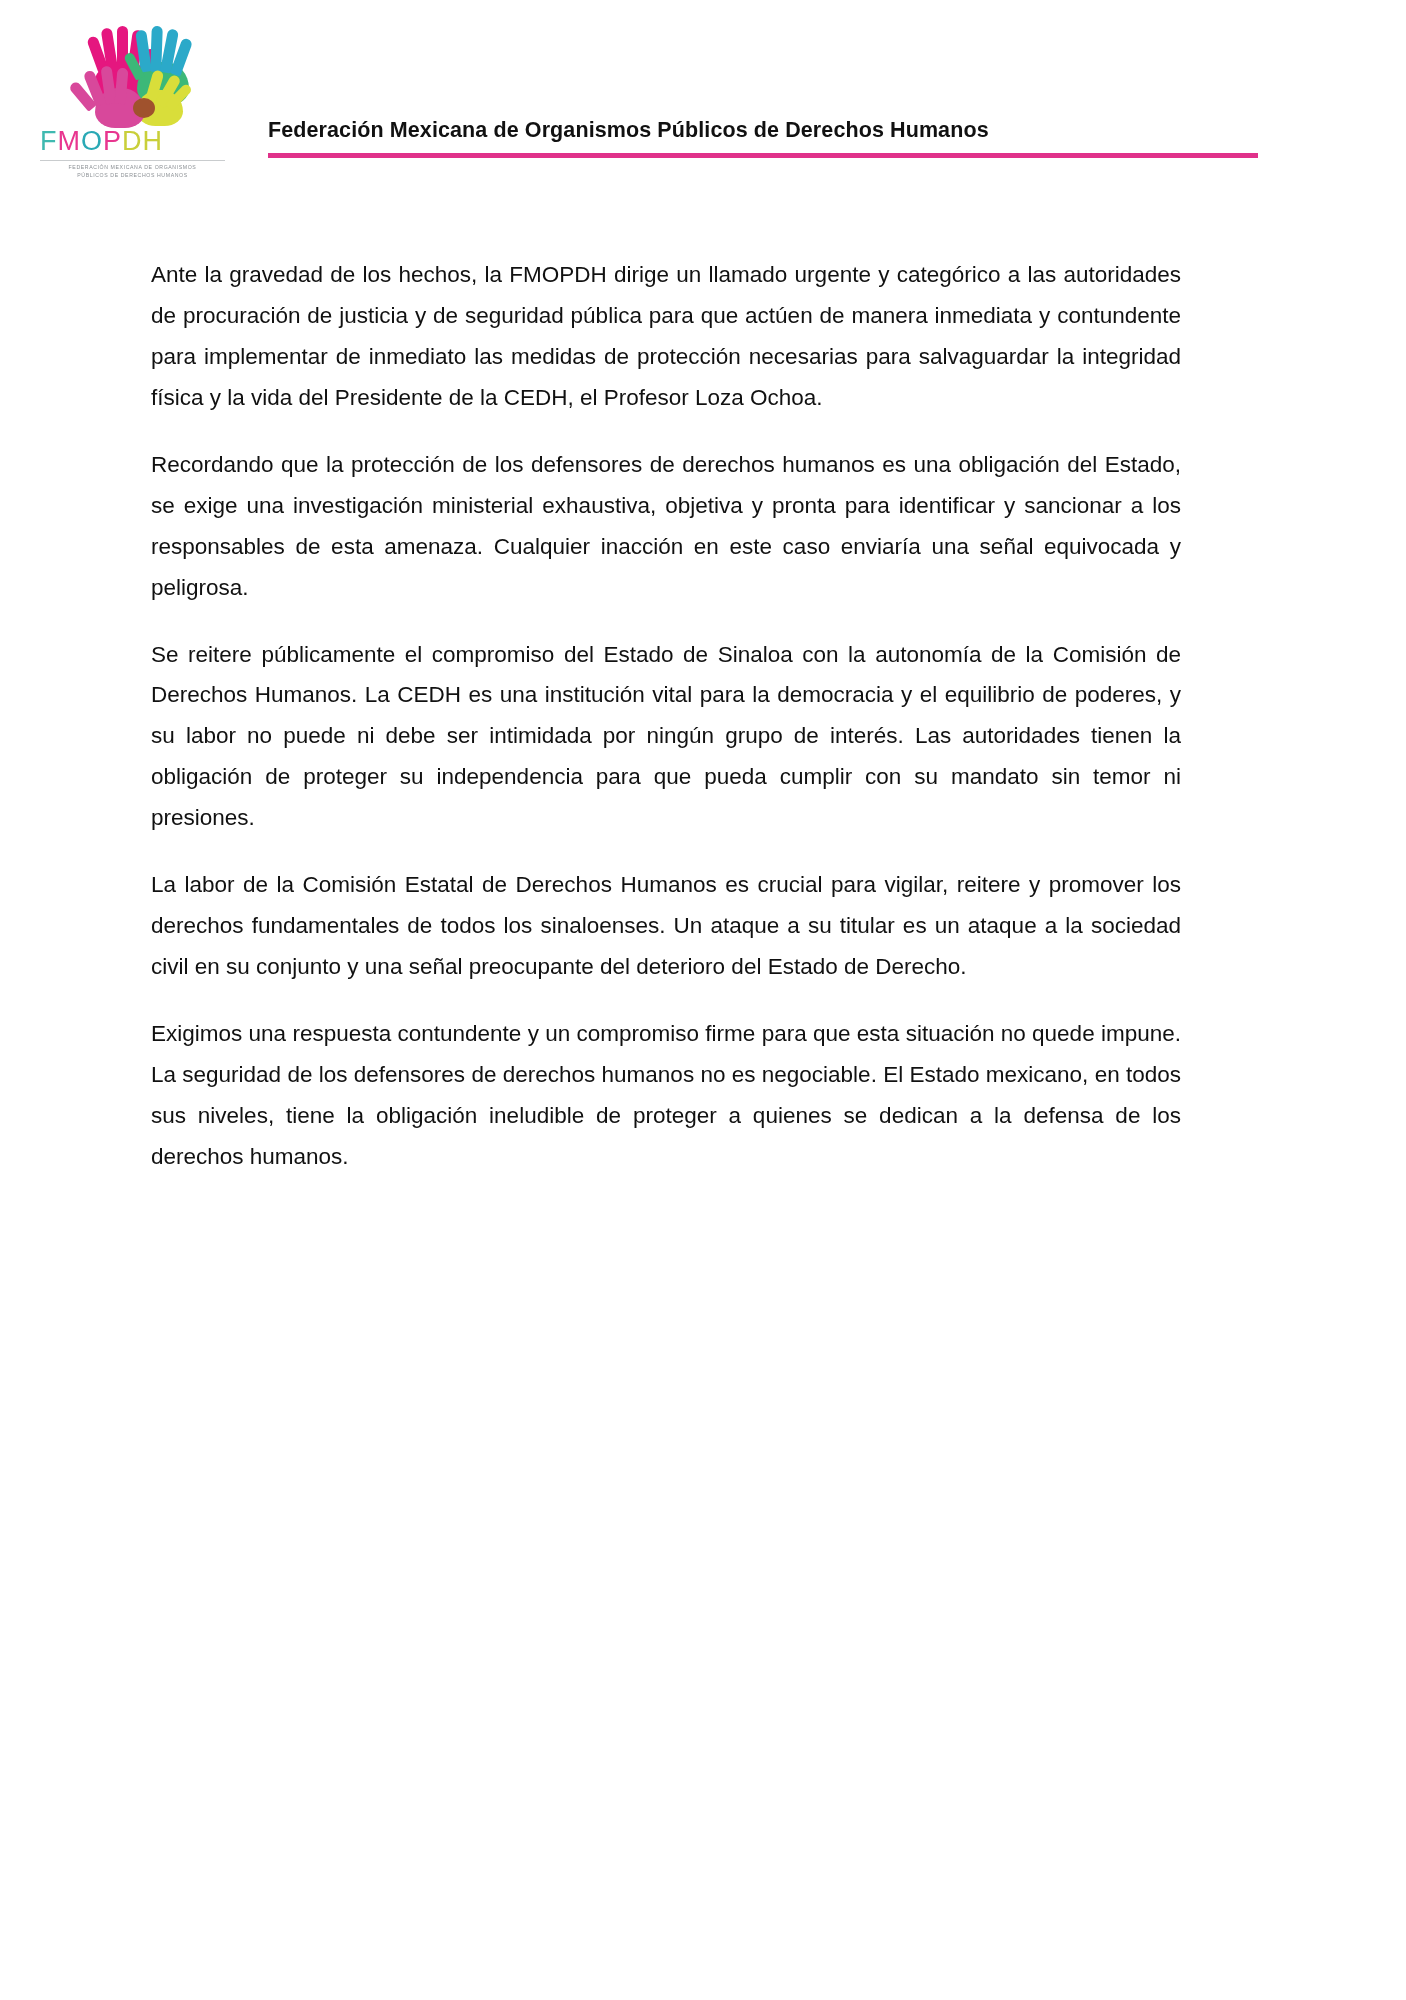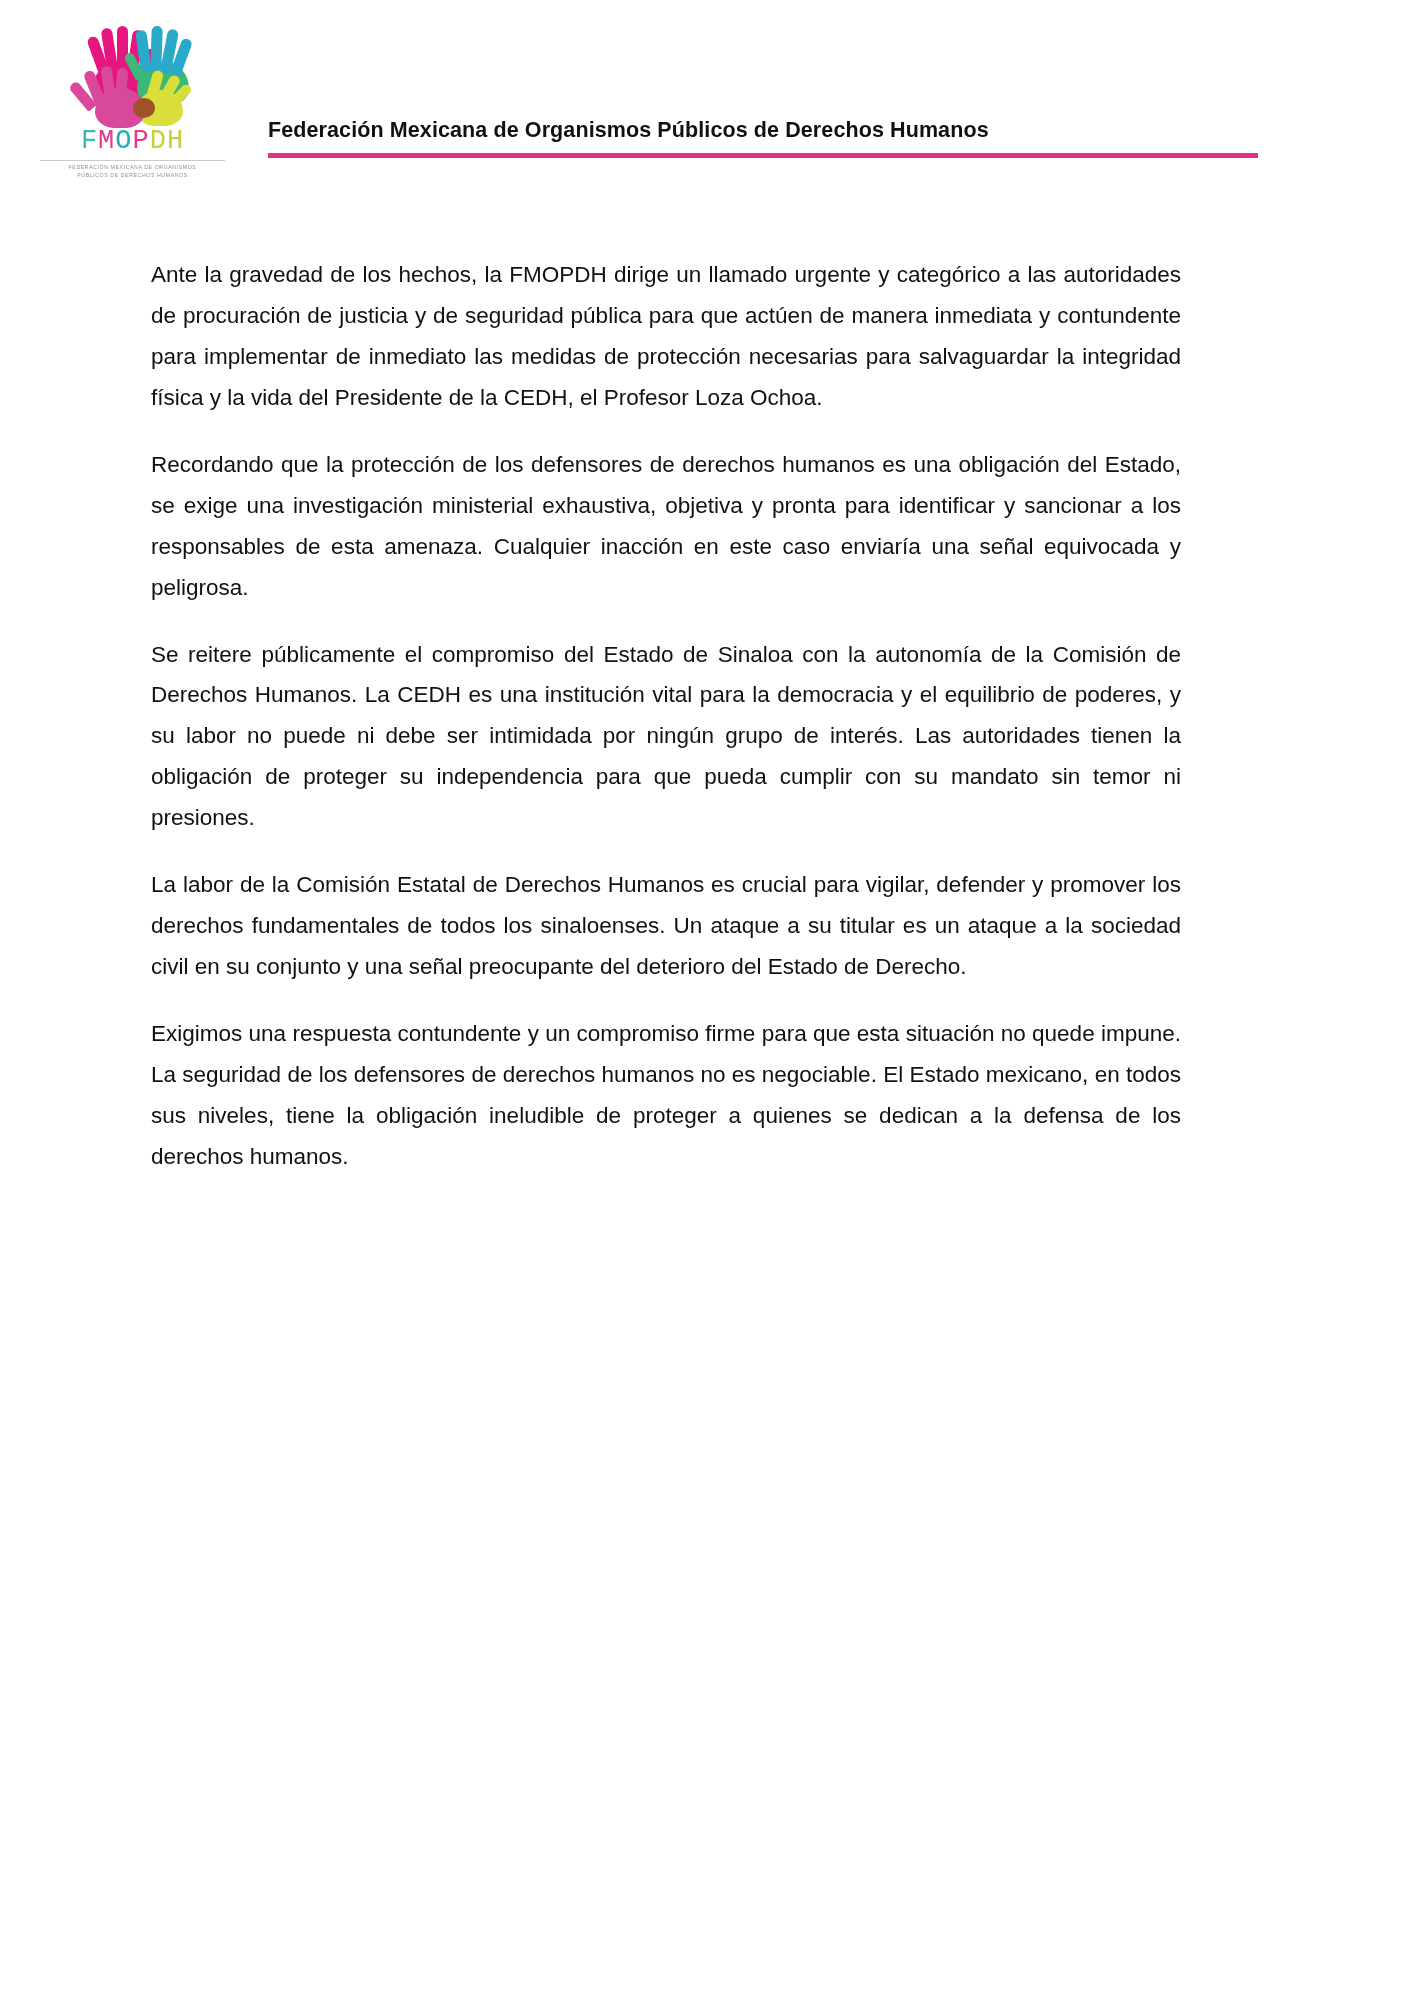--- a/index.html
+++ b/index.html
@@ -44,22 +44,22 @@
     width: 175px;
     height: 118px;
     margin: 0 auto;
   }
 
   .logo-word {
     position: absolute;
     left: 0;
     top: 110px;
     width: 185px;
-    text-align: center;
-    font-family: Liberation Mono, monospace;
+    text-align: left;
+    font-family: Liberation Sans, sans-serif;
     font-size: 27px;
     letter-spacing: 1px;
     font-weight: 400;
     line-height: 1;
     white-space: nowrap;
   }
   .lw-f { color: #3fb9b0; }
   .lw-m { color: #e8368f; }
   .lw-o { color: #2aa9b5; }
   .lw-p { color: #e8368f; }
@@ -207,21 +207,21 @@
       <div class="header-rule"></div>
     </div>
   </div>
 
   <div class="content">
     <div class="body-inner">
 
       <p class="para">Ante la gravedad de los hechos, la FMOPDH dirige un llamado urgente y categórico a las autoridades de procuración de justicia y de seguridad pública para que actúen de manera inmediata y contundente para implementar de inmediato las medidas de protección necesarias para salvaguardar la integridad física y la vida del Presidente de la CEDH, el Profesor Loza Ochoa.</p>
       <p class="para">Recordando que la protección de los defensores de derechos humanos es una obligación del Estado, se exige una investigación ministerial exhaustiva, objetiva y pronta para identificar y sancionar a los responsables de esta amenaza. Cualquier inacción en este caso enviaría una señal equivocada y peligrosa.</p>
       <p class="para">Se reitere públicamente el compromiso del Estado de Sinaloa con la autonomía de la Comisión de Derechos Humanos. La CEDH es una institución vital para la democracia y el equilibrio de poderes, y su labor no puede ni debe ser intimidada por ningún grupo de interés. Las autoridades tienen la obligación de proteger su independencia para que pueda cumplir con su mandato sin temor ni presiones.</p>
-      <p class="para">La labor de la Comisión Estatal de Derechos Humanos es crucial para vigilar, defender y promover los derechos fundamentales de todos los sinaloenses. Un ataque a su titular es un ataque a la sociedad civil en su conjunto y una señal preocupante del deterioro del Estado de Derecho.</p>
+      <p class="para">La labor de la Comisión Estatal de Derechos Humanos es crucial para vigilar, reitere y promover los derechos fundamentales de todos los sinaloenses. Un ataque a su titular es un ataque a la sociedad civil en su conjunto y una señal preocupante del deterioro del Estado de Derecho.</p>
       <p class="para">Exigimos una respuesta contundente y un compromiso firme para que esta situación no quede impune. La seguridad de los defensores de derechos humanos no es negociable. El Estado mexicano, en todos sus niveles, tiene la obligación ineludible de proteger a quienes se dedican a la defensa de los derechos humanos.</p>
 
 
     </div>
 
   </div>
 
 </div>
 
 </body></html>

